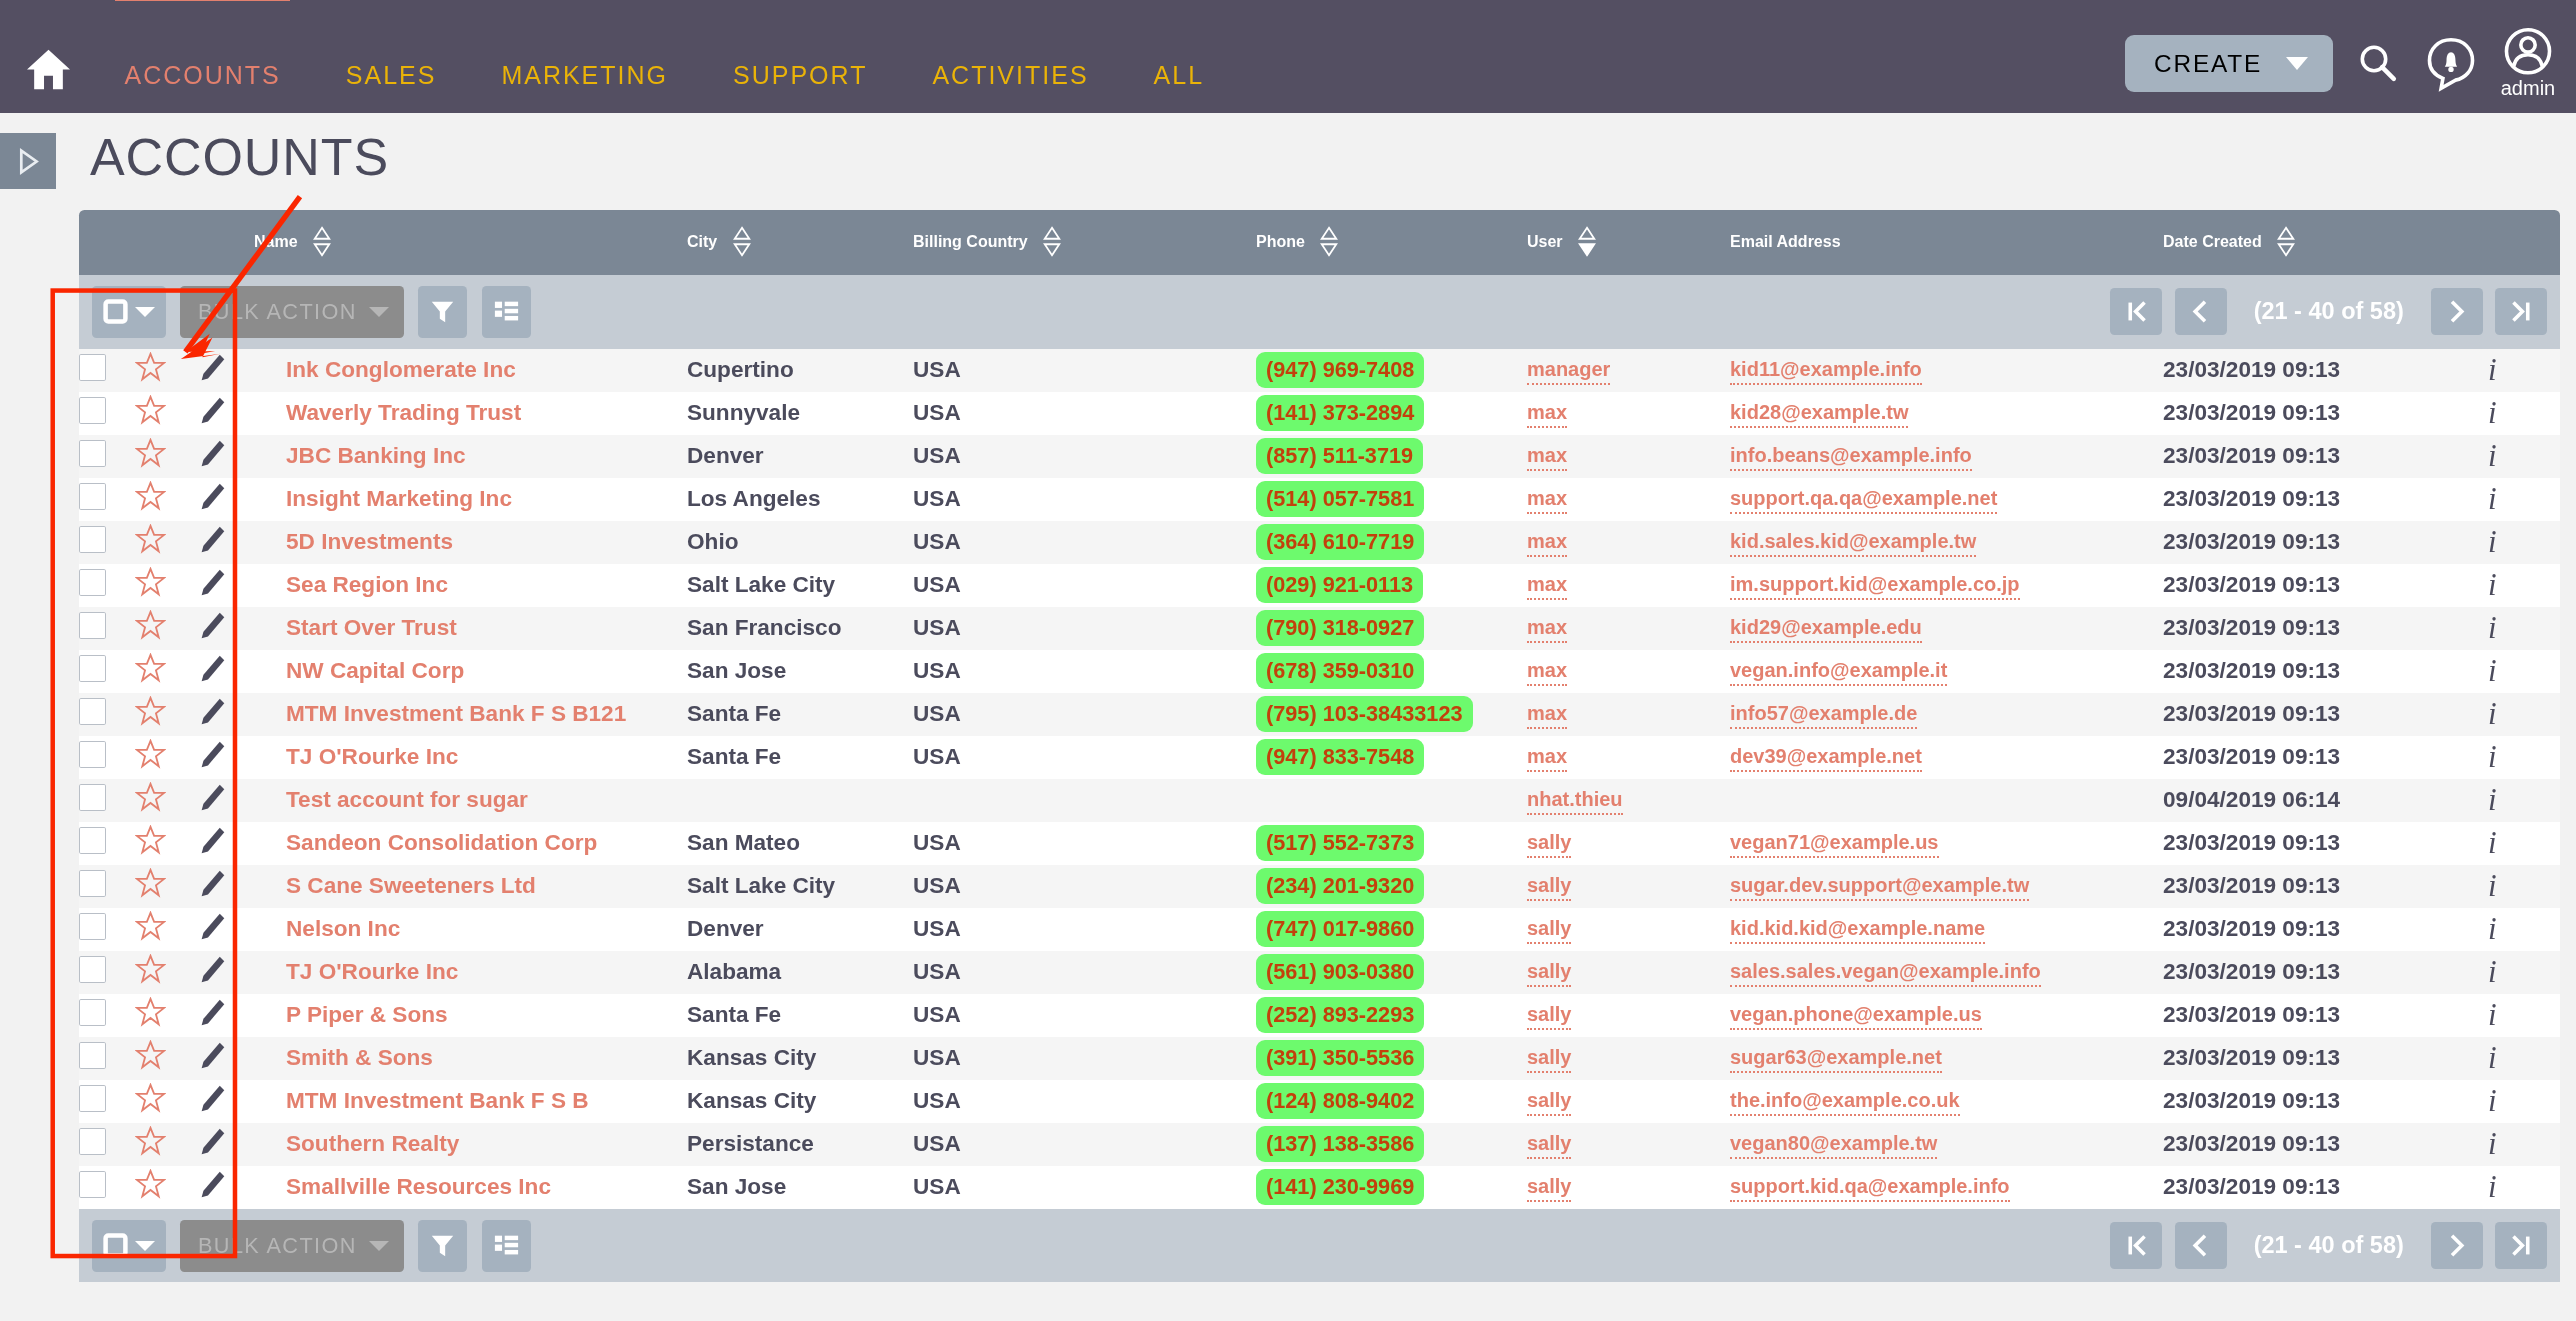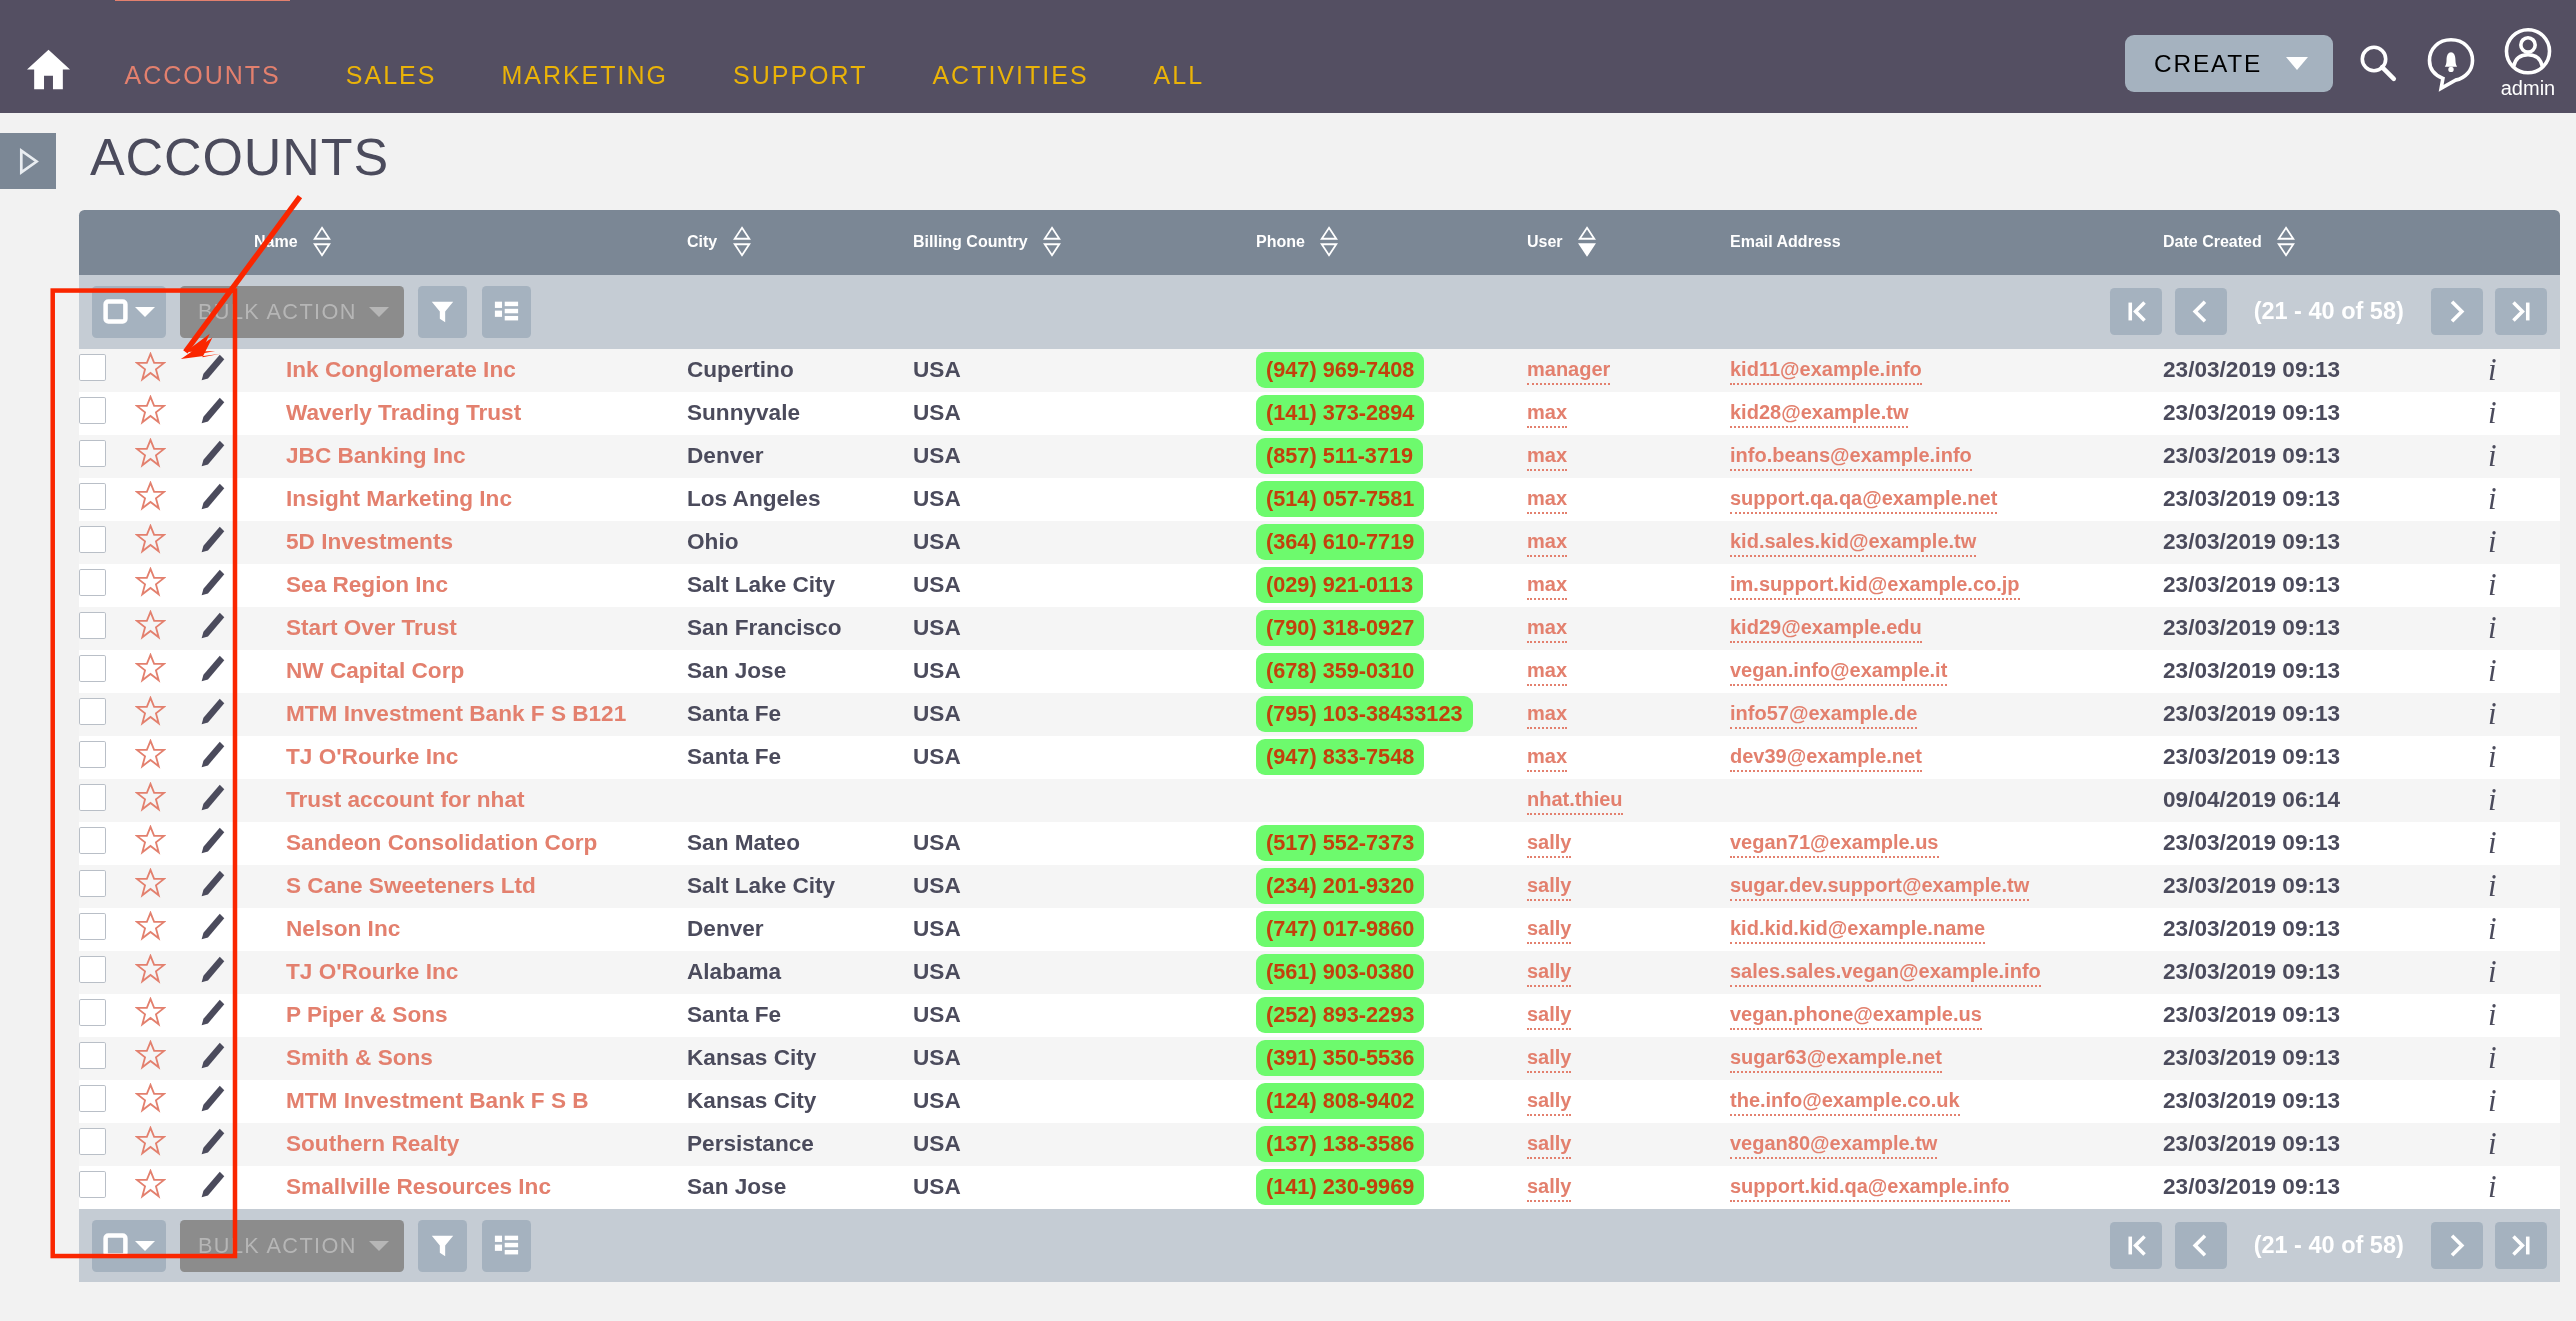--- a/index.html
+++ b/index.html
@@ -658,21 +658,21 @@
         <tr>
           <td class="c-check left-gutter">
         <span class="chk"></span></td>
      <td class="c-star"><svg width="31" height="30" viewBox="0 0 34 33">
       <path d="M17 2 L21 12 L32 12 L23 19 L26 30 L17 23 L8 30 L11 19 L2 12 L13 12 Z" fill="none" stroke="#e3806e" stroke-width="2"></path>
             </svg></td>
      <td class="c-pencil"><svg width="29" height="31" viewBox="0 0 32 34">
       <path d="M24 3 L29 8 L11 29 L4 31 L6 24 Z" fill="#4b4b5c"></path>
             </svg></td>
      <td class="c-name">
-        <span class="link-name">Trust account for nhat</span></td>
+        <span class="link-name">Test account for sugar</span></td>
      <td class="c-city"><span></span></td>
      <td class="c-country"><span></span></td>
      <td class="c-phone"></td>
      <td class="c-user"><span class="link-dotted">nhat.thieu</span></td>
      <td class="c-email"><span class="link-dotted" style="border-bottom: none;"></span></td>
      <td class="c-date date-cell"><span>09/04/2019 06:14</span></td>
      <td class="c-info"><span class="info-i">i</span></td>
         </tr>
         <tr>
           <td class="c-check left-gutter">

